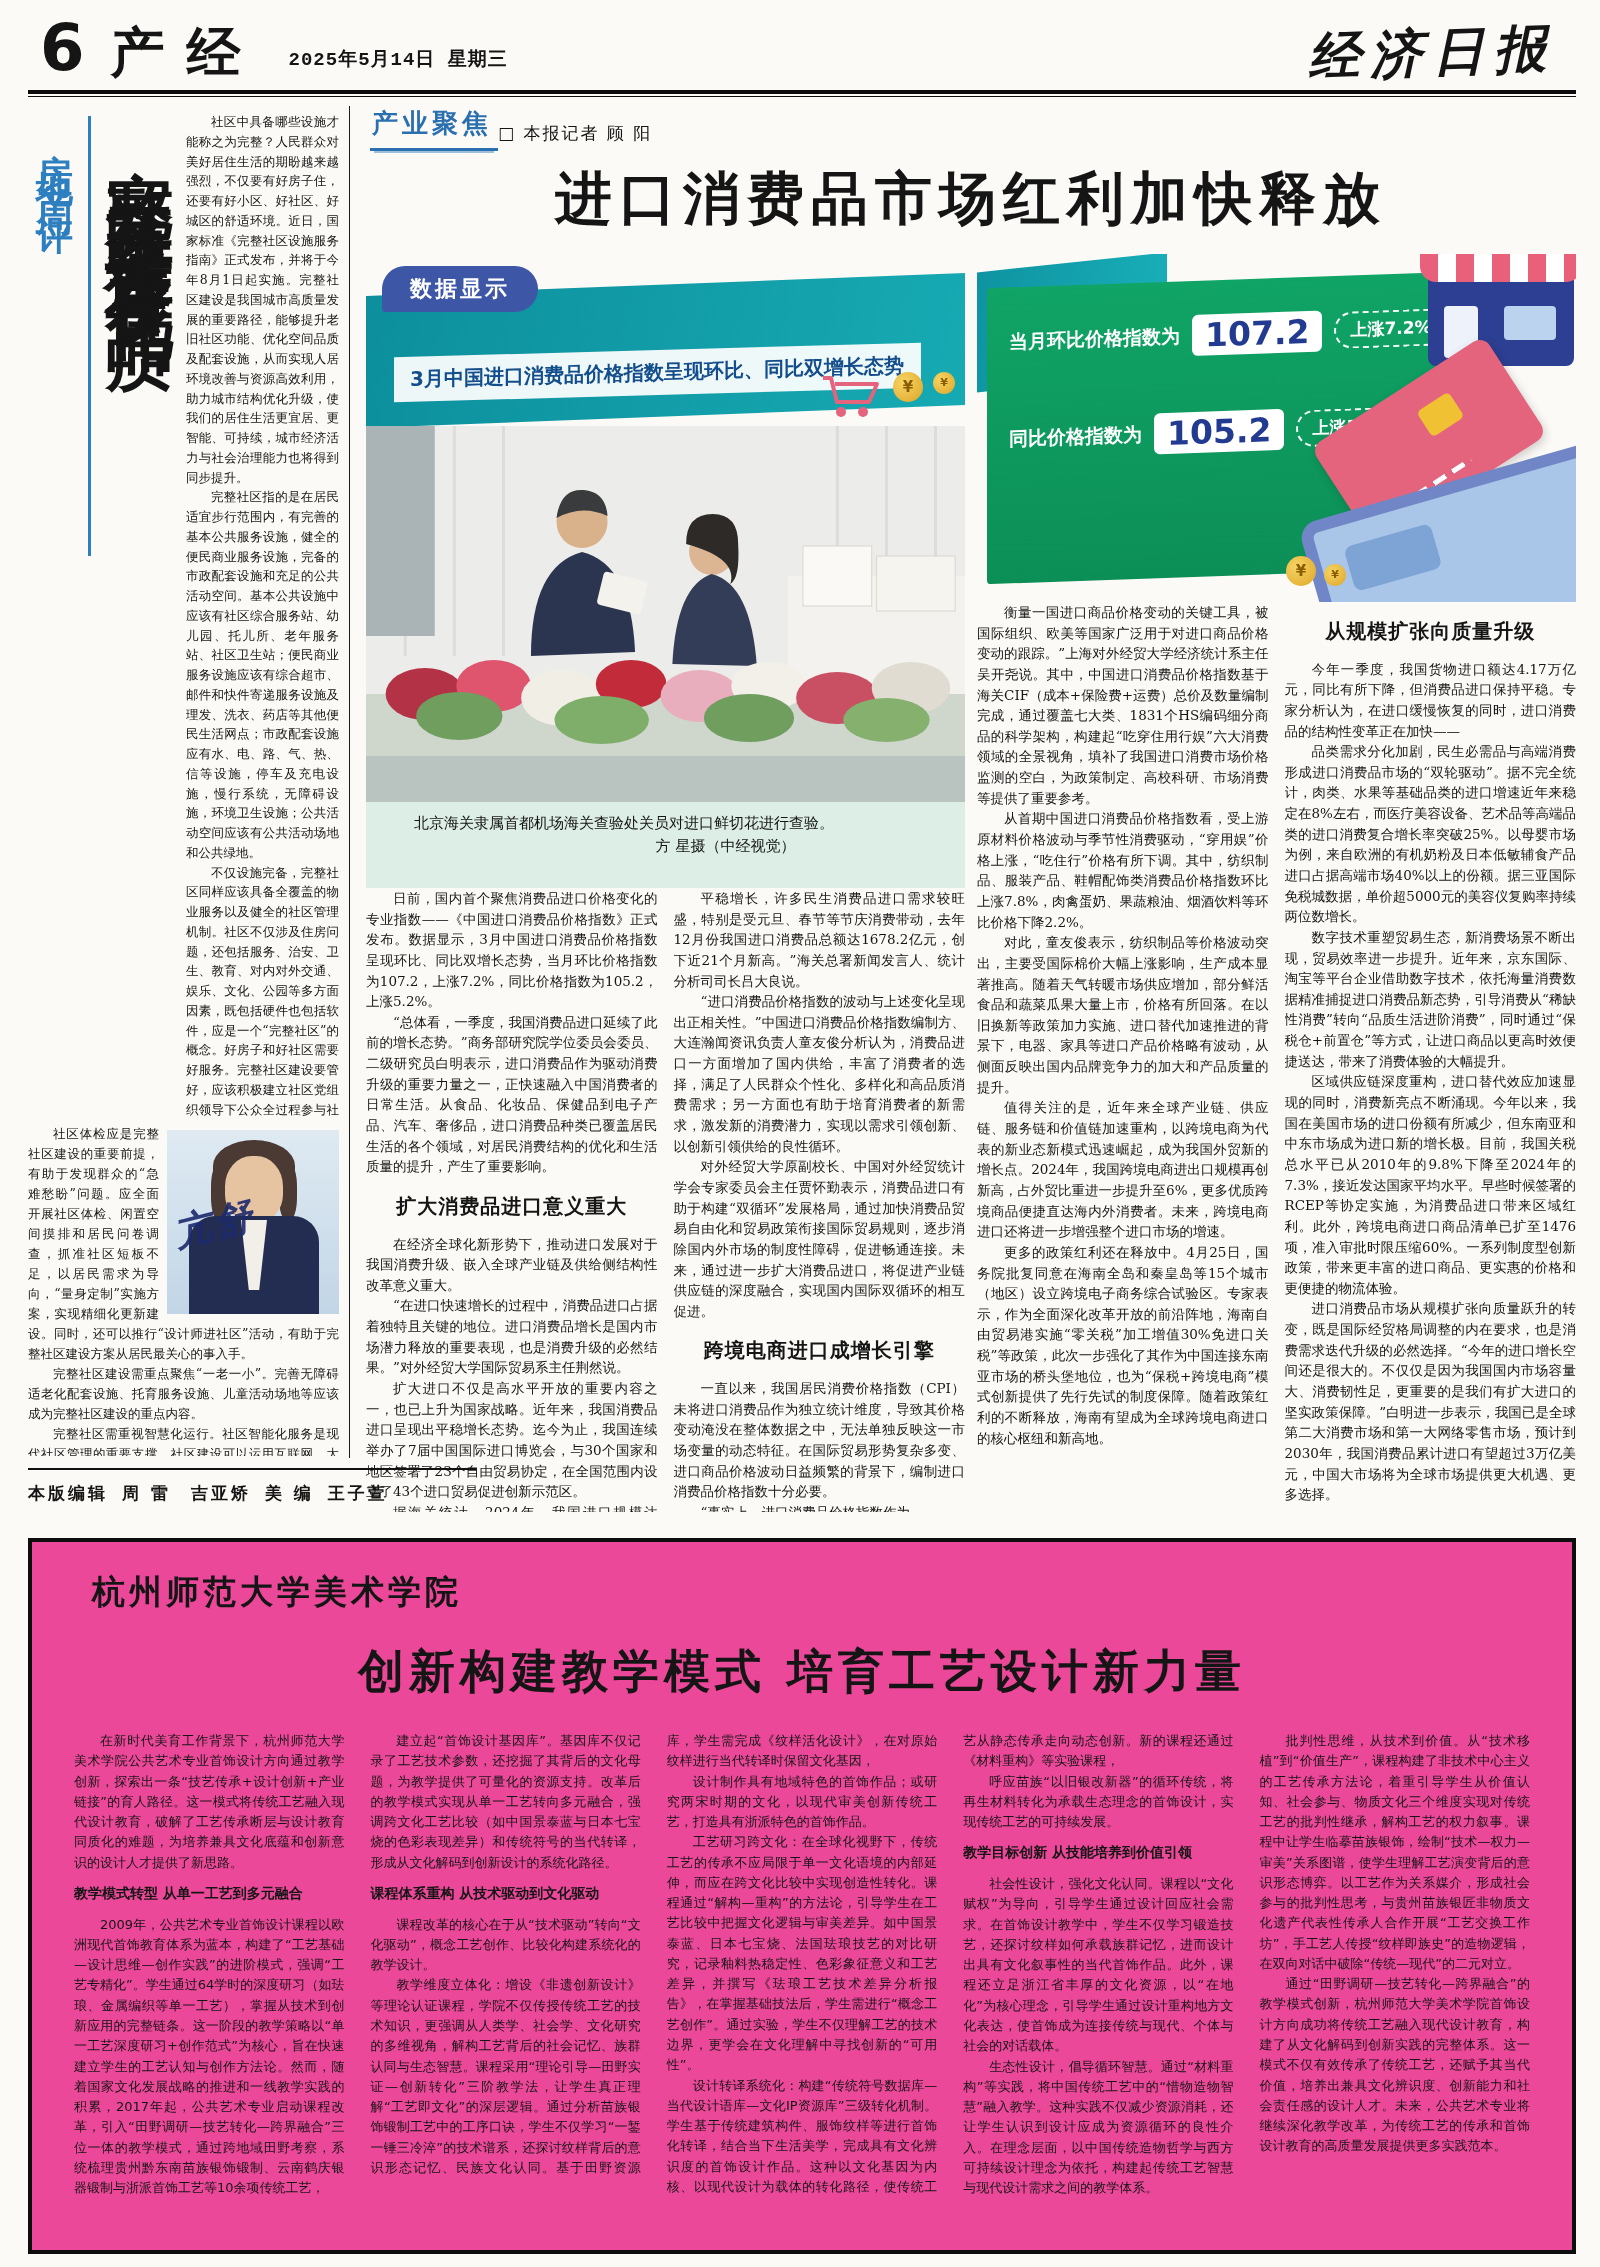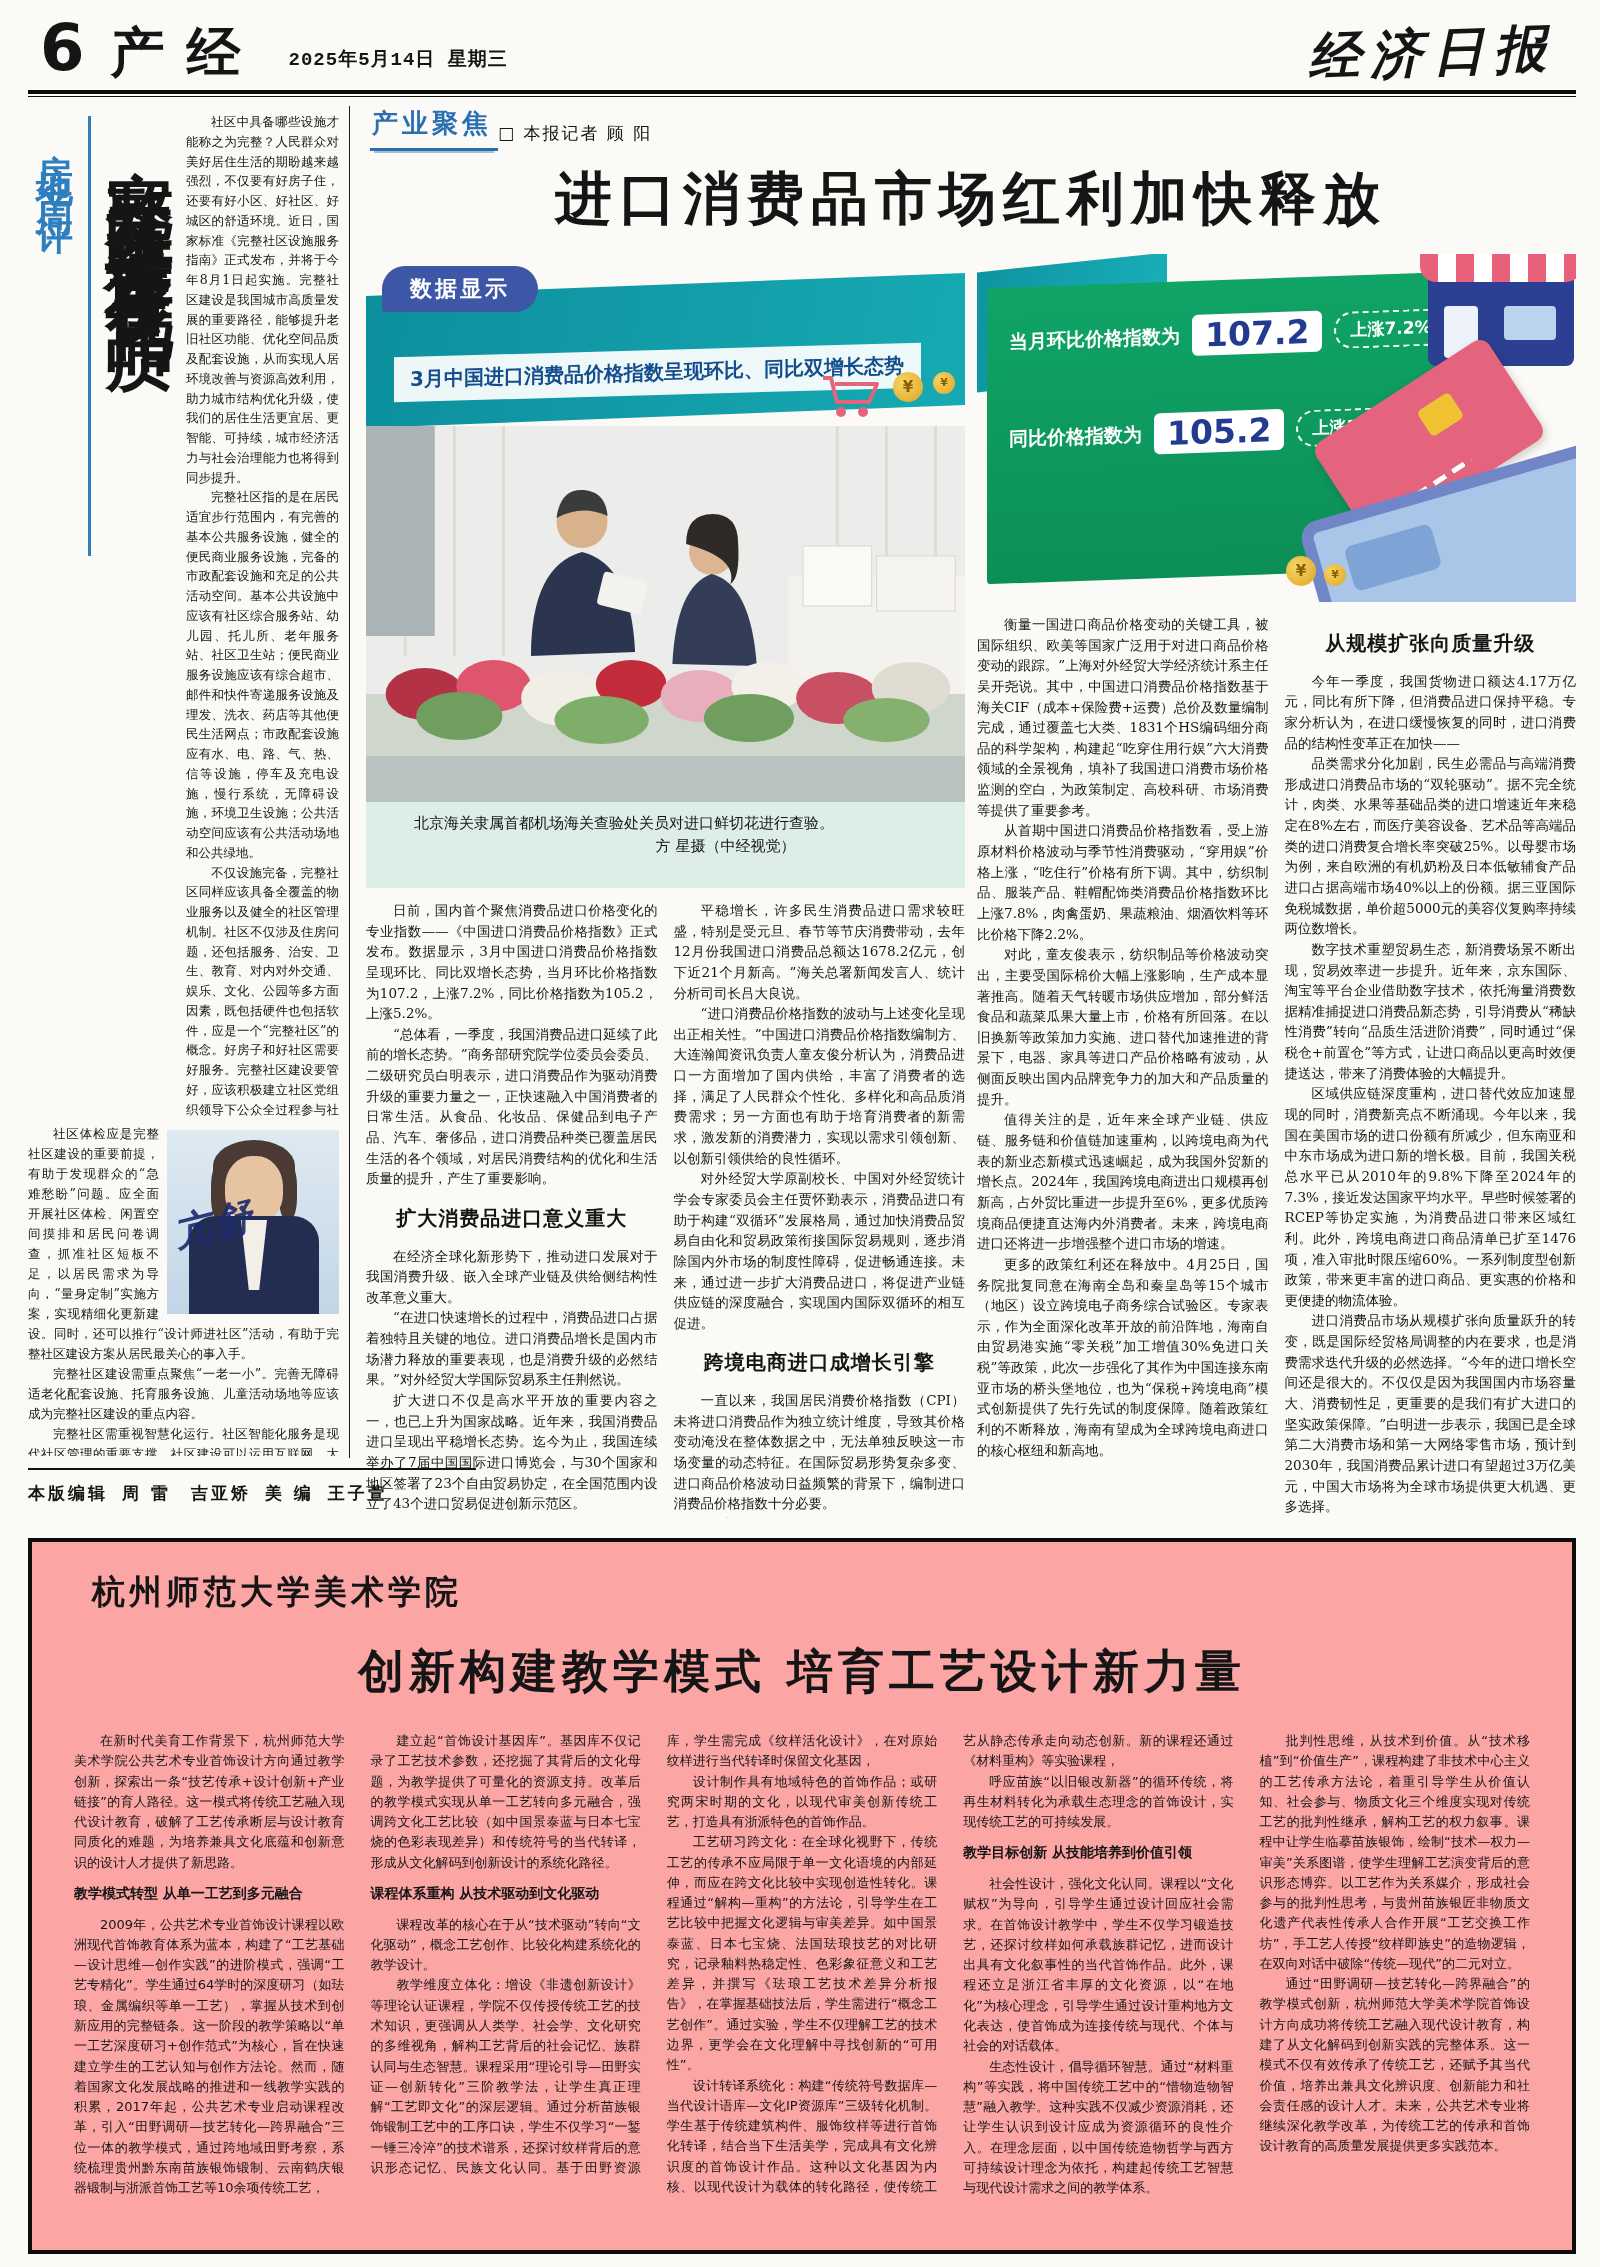--- a/index.html
+++ b/index.html
@@ -101,30 +101,30 @@
   .coin.small { width:22px; height:22px; line-height:22px; font-size:11px; }
 
   
   .photo-block { height:376px; position:relative; overflow:hidden;
     background:repeating-linear-gradient(90deg,#ececea 0 10px,#e3e3e0 10px 12px); }
   .caption { background:#ddeee6; padding:10px 18px 8px; height:86px; font-size:15px; line-height:1.55; }
   .caption .cap-text { text-indent:2em; }
   .caption .credit { text-align:center; padding-left:120px; }
 
   
-  .text-cols { display:flex; gap:16px; margin-top:12px; }
+  .text-cols { display:flex; gap:16px; }
   .tcol { flex:1; font-size:13.5px; line-height:1.53; text-align:justify; overflow:hidden; }
   .tcol p { text-indent:2em; }
   .cols-left { height:624px; }
   .cols-right { height:900px; }
   .subhead { text-align:center; font-weight:900; font-size:20px; margin:14px 0 12px; text-indent:0 !important;
     font-family:"DejaVu Sans",sans-serif; letter-spacing:1px; }
 
   
-  .ad-box { margin-top:20px; border:4px solid #0d0d0d; background:#fca5a5; padding:28px 42px 16px; height:716px; overflow:hidden; }
+  .ad-box { margin-top:20px; border:4px solid #0d0d0d; background:#ec4899; padding:28px 42px 16px; height:716px; overflow:hidden; }
   .ad-kicker { font-size:33px; font-weight:900; letter-spacing:4px; padding-left:18px;
     font-family:"DejaVu Sans",sans-serif; }
   .ad-headline { text-align:center; font-size:46px; font-weight:900; letter-spacing:5px; margin:26px 0 28px;
     font-family:"DejaVu Sans",sans-serif; }
   .ad-cols { column-count:5; column-gap:26px; font-size:13px; line-height:1.56; text-align:justify;
     height:486px; overflow:hidden; font-family:"DejaVu Sans",sans-serif; column-fill:auto; }
   .ad-cols p { text-indent:2em; }
   .ad-sub { font-weight:900; text-align:left; margin:10px 0; text-indent:0 !important; font-size:14px; }
 
   

